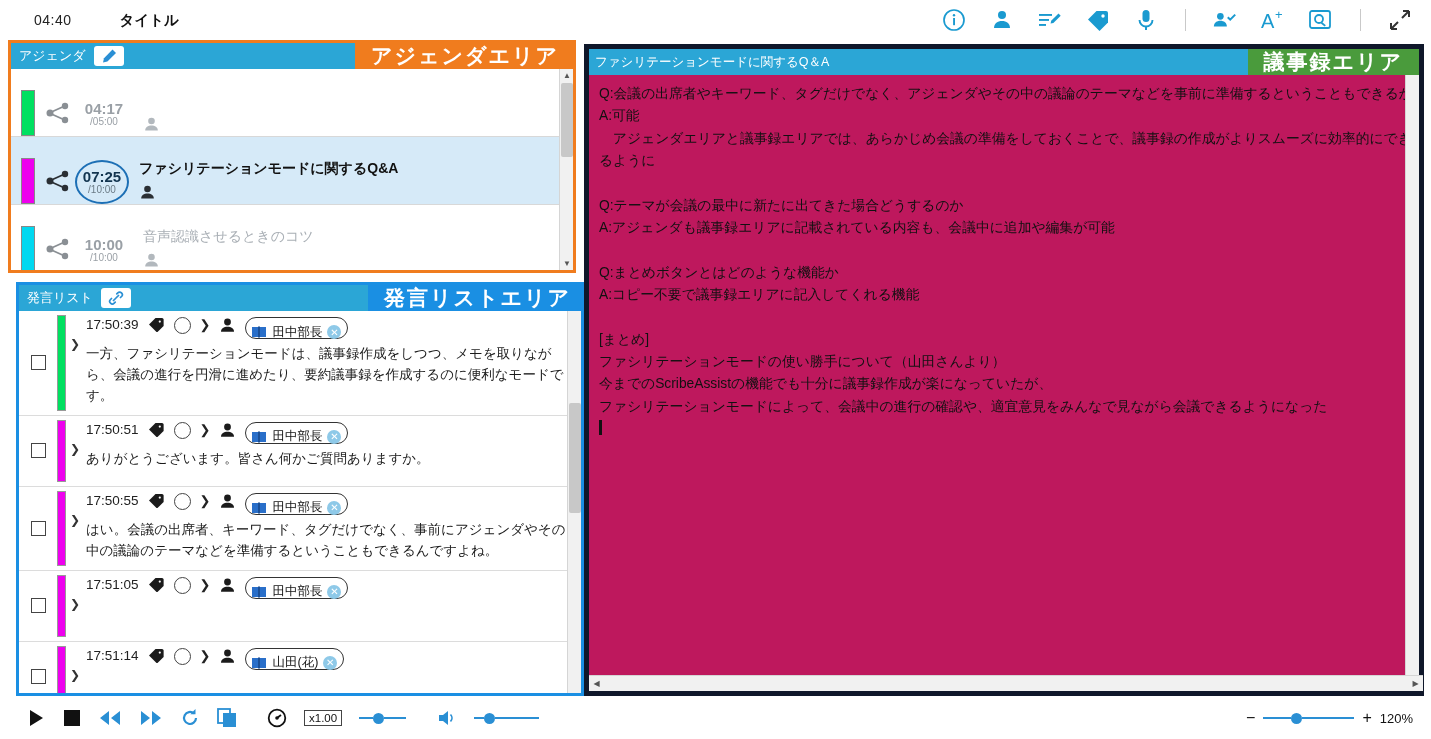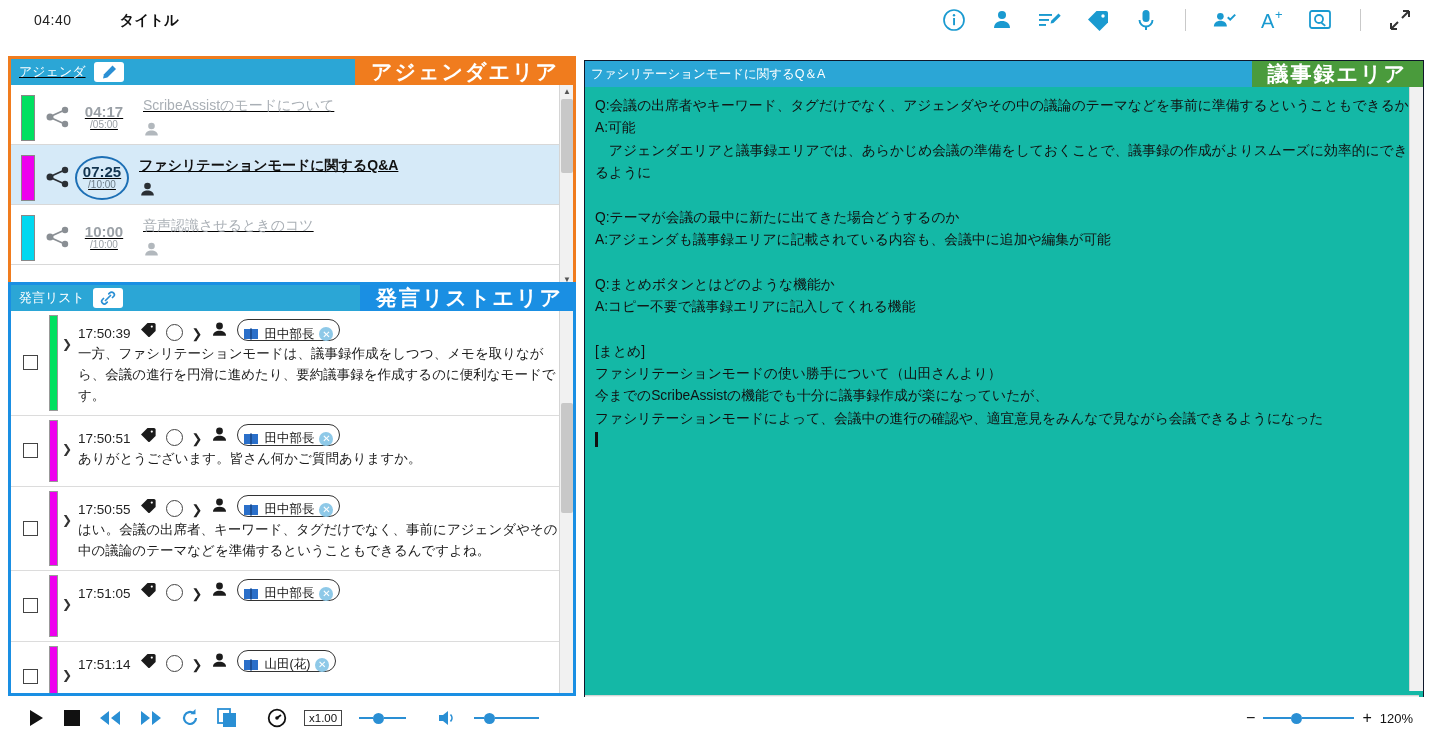--- a/index.html
+++ b/index.html
@@ -36,22 +36,22 @@
     display: flex; align-items: center; gap: 22px;
   }
   .ticon { width: 26px; height: 26px; display: flex; align-items: center; justify-content: center; cursor: pointer; }
   .ticon svg { display: block; }
   .divider-v {
     width: 1px; height: 22px; background: #c9c9c9; margin: 0 4px;
   }
 
   
   .agenda-area {
-    position: absolute; left: 8px; top: 56px; width: 568px; height: 233px;
-    border: 3px solid #f07c1e; background: #ffffff; text-decoration: underline;
+    position: absolute; left: 8px; top: 40px; width: 568px; height: 233px;
+    border: 3px solid #f07c1e; background: #ffffff;
   }
   .agenda-header {
     height: 26px; background: #2ba6d6; display: flex; align-items: center;
     position: relative;
   }
   .agenda-header .lbl {
     color: #fff; font-size: 13px; margin-left: 8px; font-weight: normal;
   }
   .pen-btn {
     margin-left: 8px; width: 30px; height: 20px; background: #ffffff;
@@ -59,21 +59,21 @@
     cursor: pointer;
   }
   .agenda-banner {
     position: absolute; right: 0; top: 0; height: 26px;
     background: #f07c1e; color: #fff; font-weight: bold; font-size: 21px;
     display: flex; align-items: center; padding: 0 14px 0 16px;
     letter-spacing: 2px; white-space: nowrap;
   }
   .agenda-list { position: relative; height: 201px; overflow: hidden; background:#fff; }
   .agenda-row {
-    display: flex; align-items: center; height: 60px;
+    display: flex; align-items: flex-end; height: 68px;
     border-bottom: 1px solid #d8d8d8; position: relative;
   }
   .agenda-row.active { background: #d6eaf8; }
   .ag-color { width: 14px; height: 46px; margin: 7px 6px 0 10px; border: 1px solid #888; }
   .ag-share { width: 34px; display: flex; align-items: center; justify-content: center; height: 46px; margin-top: 5px; }
   .ag-time {
     width: 58px; height: 44px; border-radius: 50%; margin-top: 6px;
     display: flex; flex-direction: column; align-items: center; justify-content: center;
     color: #9aa0a6; font-size: 15px; font-weight: bold; line-height: 1.05;
   }
@@ -88,60 +88,60 @@
     position: absolute; right: 0; top: 0; width: 14px; height: 201px;
     background: #f1f1f1; border-left: 1px solid #d5d5d5;
   }
   .ag-scroll .thumb { position: absolute; top: 0; left: 1px; width: 12px; height: 74px; background: #c8c8c8; border-radius: 2px; }
   .ag-scroll .arr { position: absolute; left: 1px; width: 12px; height: 13px; display:flex;align-items:center;justify-content:center;font-size:8px;color:#555;}
   .ag-scroll .arr.up { top: 0; }
   .ag-scroll .arr.down { bottom: 0; }
 
   
   .utt-area {
-    position: absolute; left: 8px; top: 282px; width: 568px; height: 414px;
+    position: absolute; left: 16px; top: 282px; width: 568px; height: 414px;
     border: 3px solid #1a8fe3; background: #fff;
   }
   .utt-header { height: 26px; background: #2ba6d6; display: flex; align-items: center; position: relative; }
   .utt-header .lbl { color: #fff; font-size: 13px; margin-left: 8px; }
   .link-btn {
     margin-left: 8px; width: 30px; height: 20px; background: #fff; border-radius: 3px;
     display: flex; align-items: center; justify-content: center; cursor: pointer;
   }
   .utt-banner {
     position: absolute; right: 0; top: 0; height: 26px; background: #1a8fe3; color: #fff;
     font-weight: bold; font-size: 21px; display: flex; align-items: center;
     padding: 0 10px 0 16px; letter-spacing: 2px; white-space: nowrap;
   }
   .utt-list { position: relative; height: 382px; overflow: hidden; }
   .utt-row { display: flex; border-bottom: 1px solid #dcdcdc; min-height: 71px; position: relative; }
   .utt-check { width: 38px; display: flex; align-items: center; justify-content: center; }
   .cbox { width: 15px; height: 15px; border: 1.5px solid #444; background: #fff; }
   .utt-color { width: 9px; margin: 4px 0; border: 1px solid #999; }
   .utt-caret { width: 18px; display: flex; align-items: flex-start; justify-content: center; padding-top: 26px; color: #333; font-size: 12px; }
   .utt-body { flex: 1; padding: 6px 12px 8px 2px; }
-  .utt-meta { display: flex; align-items: flex-end; gap: 9px; height: 24px; }
+  .utt-meta { display: flex; align-items: flex-start; gap: 9px; height: 24px; }
   .utt-time { font-size: 13.5px; color: #222; }
   .circle-o { width: 17px; height: 17px; border: 1.7px solid #444; border-radius: 50%; }
   .chev { font-size: 13px; color: #222; }
   .speaker-pill {
     display: flex; align-items: center; gap: 5px; height: 22px; padding: 8px 6px 0 5px;
     border: 1.5px solid #333; border-radius: 11px; background: #fff;
   }
   .speaker-name { font-size: 12.5px; color: #111; }
   .pill-x { width: 14px; height: 14px; border-radius: 50%; background: #8ec9e8; color: #fff;
             font-size: 10px; display: flex; align-items: center; justify-content: center; }
   .utt-text { font-size: 13.5px; color: #1b1b1b; line-height: 1.55; margin-top: 3px; }
   .utt-scroll { position: absolute; right: 0; top: 0; width: 14px; height: 382px; background: #f1f1f1; border-left: 1px solid #d5d5d5; }
   .utt-scroll .thumb { position: absolute; top: 92px; left: 1px; width: 12px; height: 110px; background: #c8c8c8; border-radius: 2px; }
 
   
   .min-area {
-    position: absolute; left: 584px; top: 60px; width: 840px; height: 652px;
-    border: 1px solid #0f172a; background: #14b8a6;
+    position: absolute; left: 584px; top: 44px; width: 840px; height: 652px;
+    border: 5px solid #0f172a; background: #be185d;
   }
   .min-header { height: 26px; background: #2ba6d6; display: flex; align-items: center; position: relative; }
   .min-header .lbl { color: #fff; font-size: 12.5px; margin-left: 6px; }
   .min-banner {
     position: absolute; right: 0; top: 0; height: 26px; background: #4a9b3c; color: #fff;
     font-weight: bold; font-size: 21px; display: flex; align-items: center;
     padding: 0 16px; letter-spacing: 2px; white-space: nowrap;
   }
   .min-body {
     position: relative; height: 604px; padding: 8px 4px 0 10px; overflow: hidden;
@@ -261,21 +261,20 @@
               <circle cx="20" cy="19" r="3.2" fill="#8a8f94"></circle>
               <circle cx="5" cy="12" r="3.5" fill="#8a8f94"></circle>
               <path d="M7.5 10.5L17.5 6M7.5 13.5L17.5 18" stroke="#8a8f94" stroke-width="1.8"></path>
             </svg>
         </div>
         <div class="ag-time">
           <span>04:17</span>
           <span class="sub">/05:00</span>
         </div>
         <div class="ag-main">
-          <div class="ag-title">ScribeAssistのモードについて</div>
           <div class="ag-person">
             <svg width="17" height="16" viewBox="0 0 17 16">
                 <circle cx="8.5" cy="5" r="3.3" fill="#b2b8bd"></circle>
                 <path d="M2.2 14.5c0-3.1 2.8-4.9 6.3-4.9s6.3 1.8 6.3 4.9z" fill="#b2b8bd"></path>
               </svg>
           </div>
         </div>
       </div>
 
       <div class="agenda-row active">

